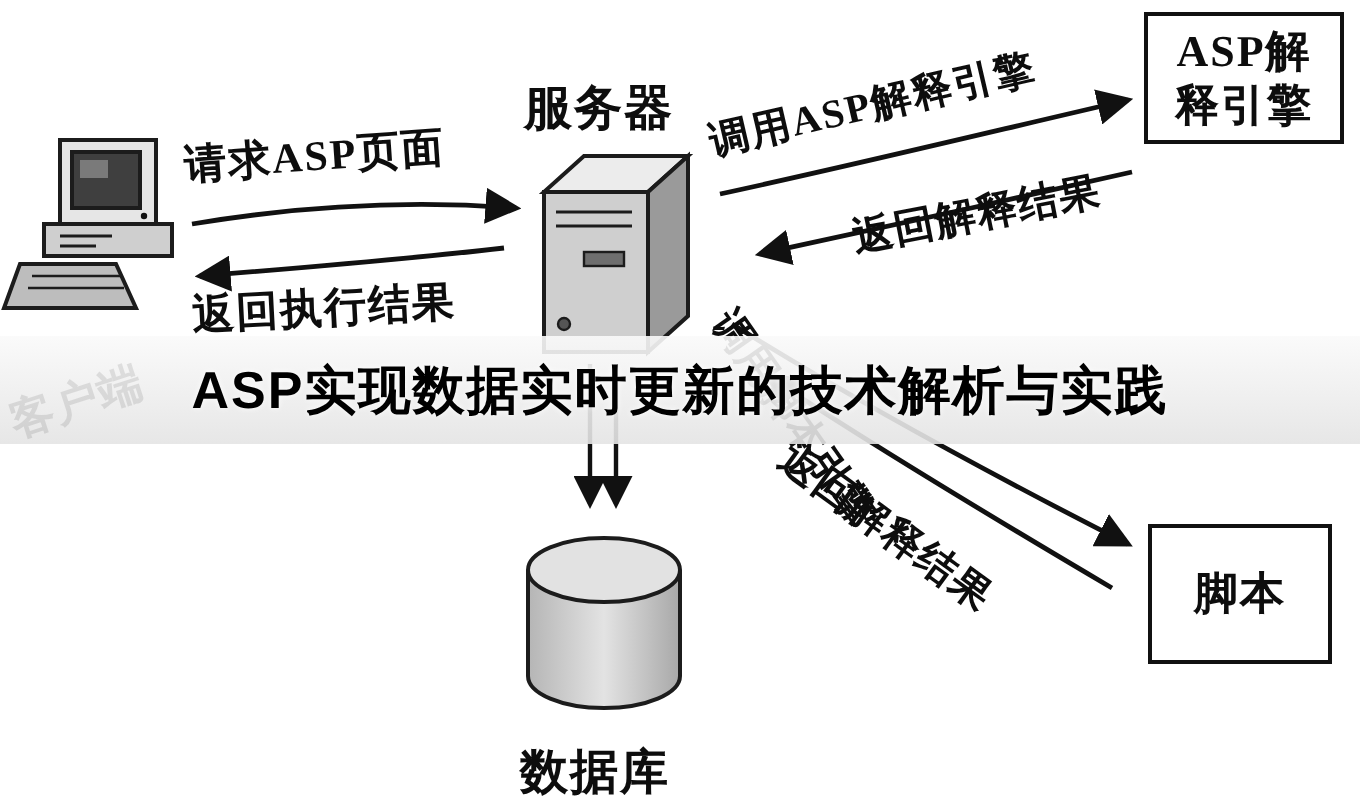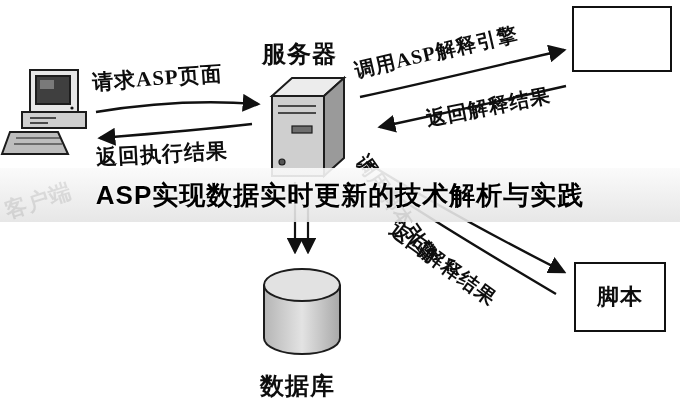--- a/index.html
+++ b/index.html
@@ -91,20 +91,22 @@
       <line x1="295" y1="182" x2="295" y2="252" stroke="#111" stroke-width="2.2" marker-end="url(#arrow)"></line>
       <line x1="308" y1="182" x2="308" y2="252" stroke="#111" stroke-width="2.2" marker-end="url(#arrow)"></line>
     </g>
   </svg>
 
   <div class="lbl node-label" id="client-label">客户端</div>
   <div class="lbl node-label" style="left:262px;top:38px;">服务器</div>
   <div class="lbl node-label" style="left:260px;top:370px;">数据库</div>
 
   <div class="engine-box" id="asp-engine-box">
+    <span>ASP解</span>
+    <span>释引擎</span>
   </div>
   <div class="engine-box" id="script-engine-box">
     <span>脚本</span>
   </div>
 
   <div class="lbl" style="left:92px;top:64px;transform:rotate(-4deg);">请求ASP页面</div>
   <div class="lbl" style="left:96px;top:140px;transform:rotate(-3deg);">返回执行结果</div>
   <div class="lbl rot" style="left:352px;top:58px;transform:rotate(-13deg);font-size:20px;">调用ASP解释引擎</div>
   <div class="lbl rot" style="left:424px;top:106px;transform:rotate(-11deg);font-size:20px;">返回解释结果</div>
   <div class="lbl rot" style="left:372px;top:150px;transform:rotate(55deg);font-size:20px;">调用脚本引擎</div>

